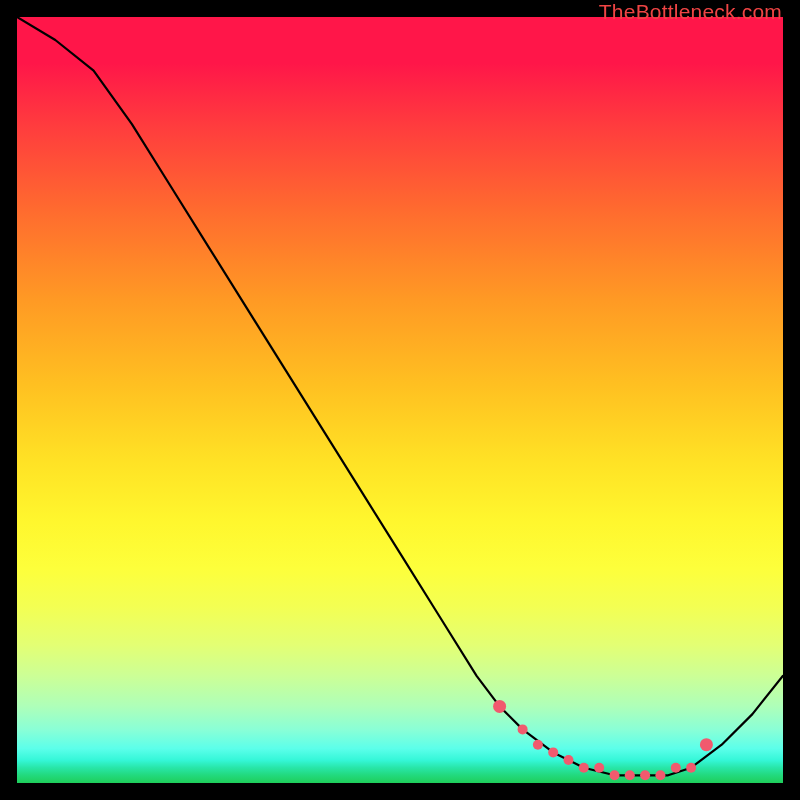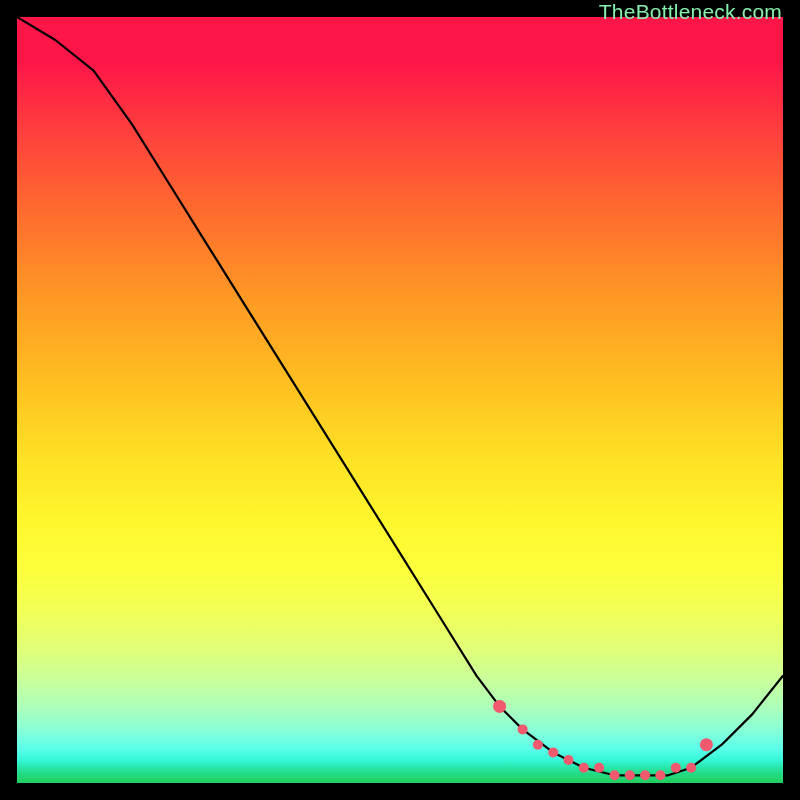--- a/index.html
+++ b/index.html
@@ -45,21 +45,21 @@
     width: 766px;
     height: 766px;
   }
   .watermark {
     position: absolute;
     top: 0;
     right: 18px;
     font-family: Arial, Helvetica, sans-serif;
     font-size: 21px;
     letter-spacing: 0.2px;
-    color: #86efac;
+    color: #ef4444;
     font-weight: 500;
   }
 </style>
 </head>
 <body>
 
 <div class="frame">
   <div class="plot-area">
     <svg class="curve-svg" viewBox="0 0 766 766" preserveAspectRatio="none">
       <g>

